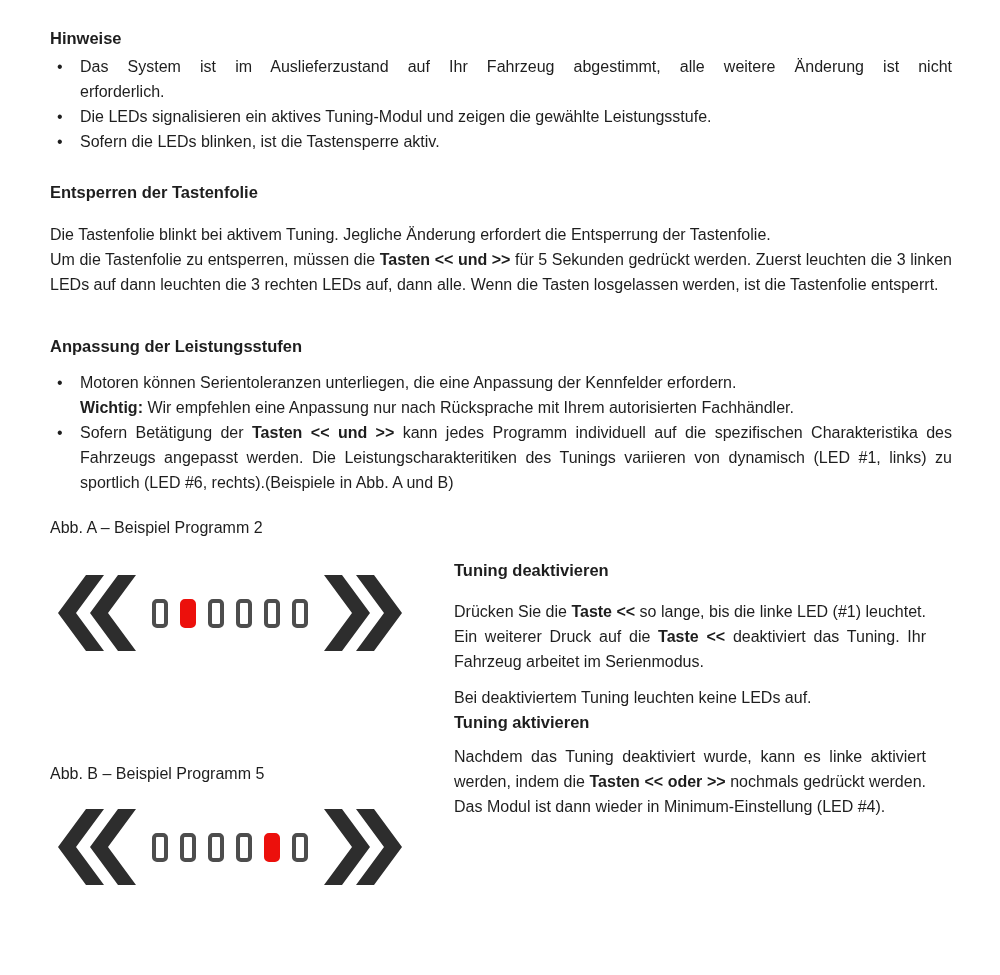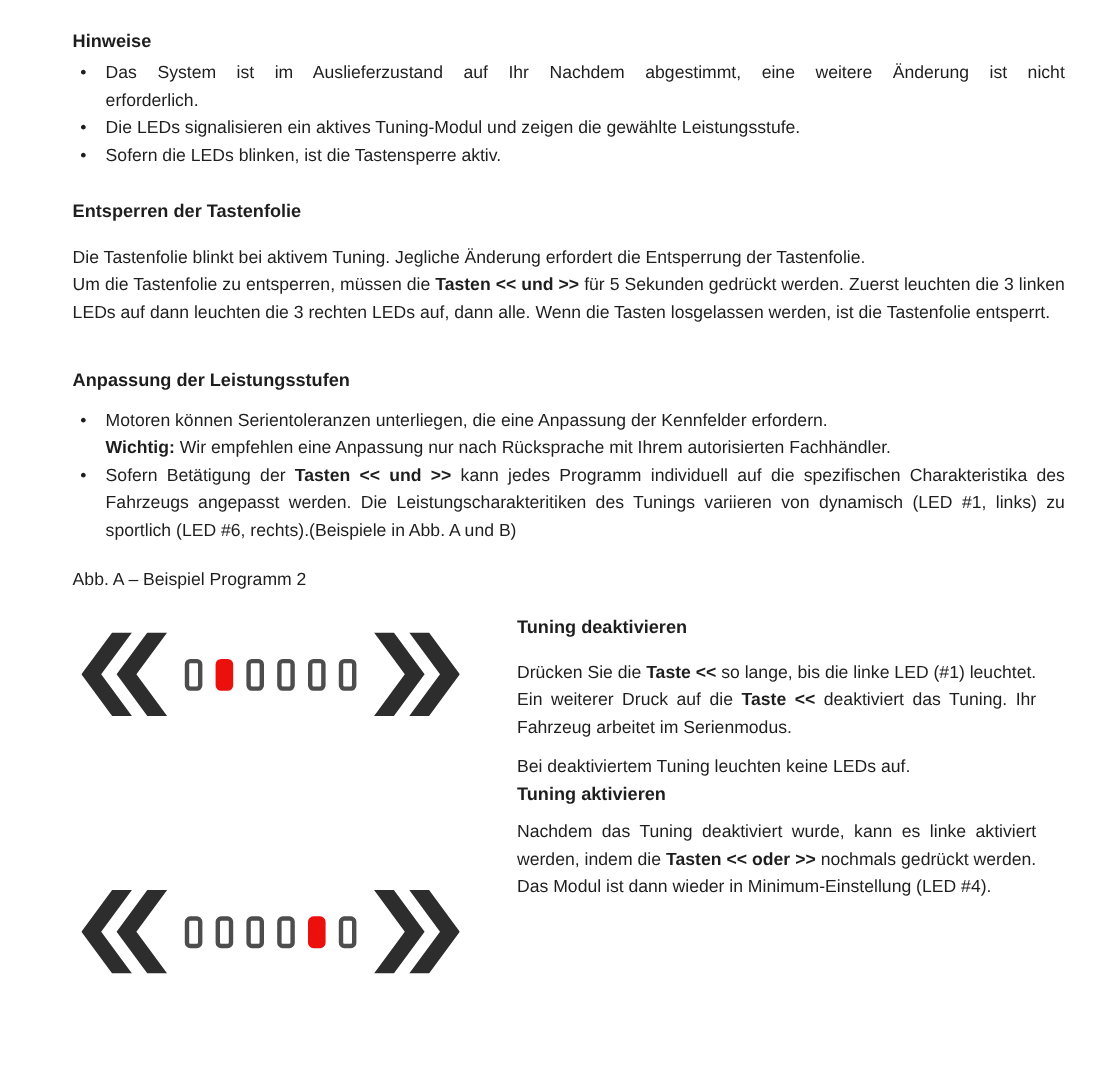--- a/index.html
+++ b/index.html
@@ -10,21 +10,21 @@
     --bg:#ffffff;
   }
   *{box-sizing:border-box;}
   html,body{margin:0;padding:0;}
   body{
     width:1000px;height:975px;overflow:hidden;
     background:var(--bg);color:var(--text);
     font-family:"Liberation Sans",sans-serif;
     font-size:16px;line-height:25px;
   }
-  .page{position:relative;width:1000px;height:975px;padding:26px 48px 0 66px;}
+  .page{position:relative;width:1000px;height:975px;padding:26px 48px 0 50px;}
   .content{width:902px;}
   .h{font-weight:bold;font-size:16.5px;margin:0;}
   .para{margin:0;text-align:justify;}
   .no-just{text-align:left;}
   .bullets{list-style:none;margin:3px 0 0;padding:0;}
   .bullets li{position:relative;padding-left:30px;text-align:justify;margin:0;}
   .bullet-glyph{position:absolute;left:7px;top:0;}
   .jl{text-align-last:justify;}
   .mt-ent{margin-top:26px;}
   .mt-para{margin-top:17px;}
@@ -57,21 +57,21 @@
 </head>
 <body>
 
 <div class="page">
   <div class="content">
 
     <p class="h">Hinweise</p>
     <ul class="bullets">
       <li>
         <span class="bullet-glyph">•</span>
-        <span class="li-text jl" style="display:block;"><span>Das System ist im Auslieferzustand auf Ihr Nachdem abgestimmt, eine weitere Änderung ist nicht</span><br><span>erforderlich.</span></span>
+        <span class="li-text jl" style="display:block;"><span>Das System ist im Auslieferzustand auf Ihr Fahrzeug abgestimmt, alle weitere Änderung ist nicht</span><br><span>erforderlich.</span></span>
       </li>
       <li>
         <span class="bullet-glyph">•</span>
         <span class="li-text" style="display:block;"><span>Die LEDs signalisieren ein aktives Tuning-Modul und zeigen die gewählte Leistungsstufe.</span></span>
       </li>
       <li>
         <span class="bullet-glyph">•</span>
         <span class="li-text" style="display:block;"><span>Sofern die LEDs blinken, ist die Tastensperre aktiv.</span></span>
       </li>
     </ul>
@@ -108,20 +108,21 @@
             <div class="led"></div>
             <div class="led"></div>
             <div class="led"></div>
           </div>
         <svg class="chev" width="78" height="76" viewBox="0 0 78 76">
           <polygon points="18,0 46,38 18,76 0,76 28,38 0,0" fill="var(--chevron)"></polygon>
           <polygon points="50,0 78,38 50,76 32,76 60,38 32,0" fill="var(--chevron)"></polygon>
         </svg>
       </div>
 
+      <p class="fig-label fig-b-label">Abb. B – Beispiel Programm 5</p>
 
       <div class="fig fig-b">
         <svg class="chev" width="78" height="76" viewBox="0 0 78 76">
           <polygon points="28,0 0,38 28,76 46,76 18,38 46,0" fill="var(--chevron)"></polygon>
           <polygon points="60,0 32,38 60,76 78,76 50,38 78,0" fill="var(--chevron)"></polygon>
         </svg>
         <div class="led-row">
             <div class="led"></div>
             <div class="led"></div>
             <div class="led"></div>

